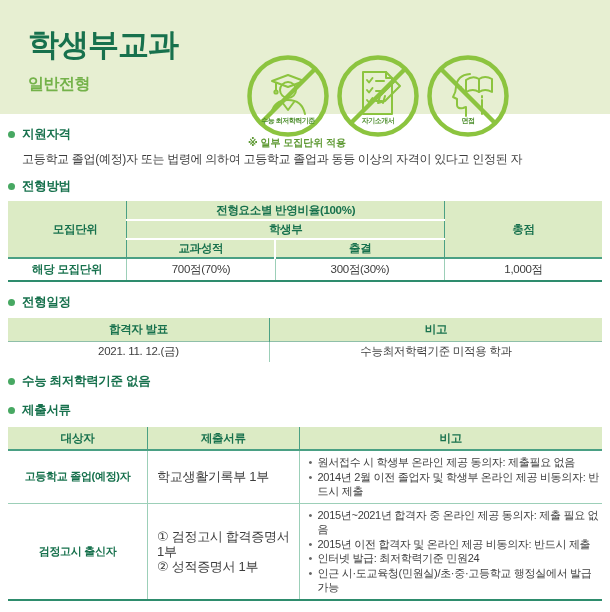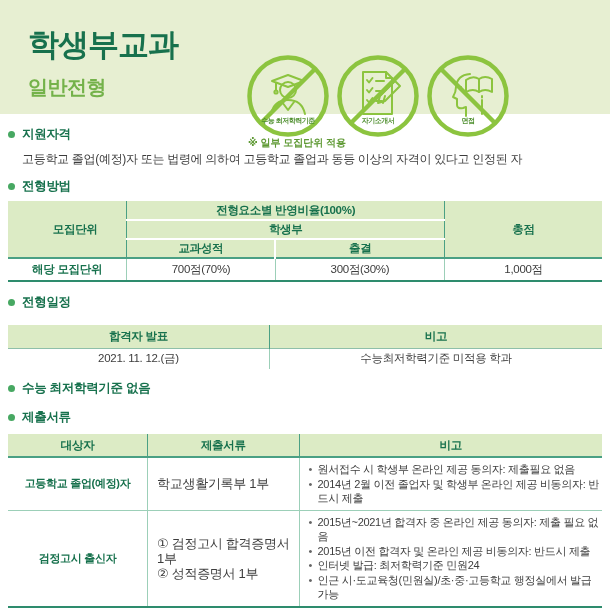--- a/index.html
+++ b/index.html
@@ -3,21 +3,21 @@
 <meta charset="utf-8">
 <style>
   * { margin:0; padding:0; box-sizing:border-box; }
   html,body { width:610px; height:612px; overflow:hidden; background:#ffffff;
     font-family:"Liberation Sans","DejaVu Sans",sans-serif; color:#3d3d3d; }
 
   
   .band { position:relative; width:610px; height:114px; background:#e7efd2; }
   .band-titles { position:absolute; left:28px; top:24px; }
   .band-title { font-size:31px; font-weight:800; color:#17714d; letter-spacing:-1px; }
-  .band-subtitle { font-size:20px; font-weight:600; color:#74b24a; margin-top:8px; letter-spacing:-0.5px; }
+  .band-subtitle { font-size:16px; font-weight:600; color:#74b24a; margin-top:8px; letter-spacing:-0.5px; }
   .icon-row { position:absolute; left:246px; top:54px; display:flex; gap:6px; }
   .no-icon { width:84px; height:84px; }
   .band-note { position:absolute; left:248px; top:136px; font-size:10px; font-weight:700; color:#5f9a35; }
 
   
   .content { padding:8px 8px 0 8px; }
   .sec-head { display:flex; align-items:center; gap:7px; font-size:12.5px; font-weight:800; color:#17714d; letter-spacing:-0.3px; }
   .sec-head::before { content:""; width:7px; height:7px; border-radius:50%; background:#47a862; flex:0 0 auto; }
   .sec-body { font-size:12px; color:#3d3d3d; margin:8px 0 10px 14px; letter-spacing:-0.3px; }
 
@@ -31,21 +31,21 @@
   .tbl-method { margin-top:6px; }
   .tbl-method th { height:19px; }
   .tbl-method td { height:23px; text-align:center; }
   .tbl-method .v-teal { border-right:1.5px solid #4aa084;padding-left:16px; }
   .tbl-method .v-white { border-left:2px solid #ffffff; }
   .tbl-method .h-white { border-bottom:2px solid #ffffff; }
   .tbl-method tbody td { border-top:2px solid #4aa084; border-bottom:2.5px solid #2e8c6d; }
   .tbl-method tbody td + td { border-left:1px solid #9ccfb8; }
 
   
-  .tbl-schedule { margin-top:14px; }
+  .tbl-schedule { margin-top:7px; }
   .tbl-schedule th { height:23px; }
   .tbl-schedule td { height:21px; text-align:center; border-top:1.5px solid #8fbfa9; }
   .tbl-schedule th:first-child { border-right:1.5px solid #4aa084; }
   .tbl-schedule td + td { border-left:1.5px solid #9ccfb8; }
 
   
   .tbl-docs { margin-top:8px; }
   .tbl-docs th { height:23px; }
   .tbl-docs th + th { border-left:1.5px solid #4aa084; }
   .tbl-docs tbody tr:first-child td { border-top:2px solid #4aa084; }

